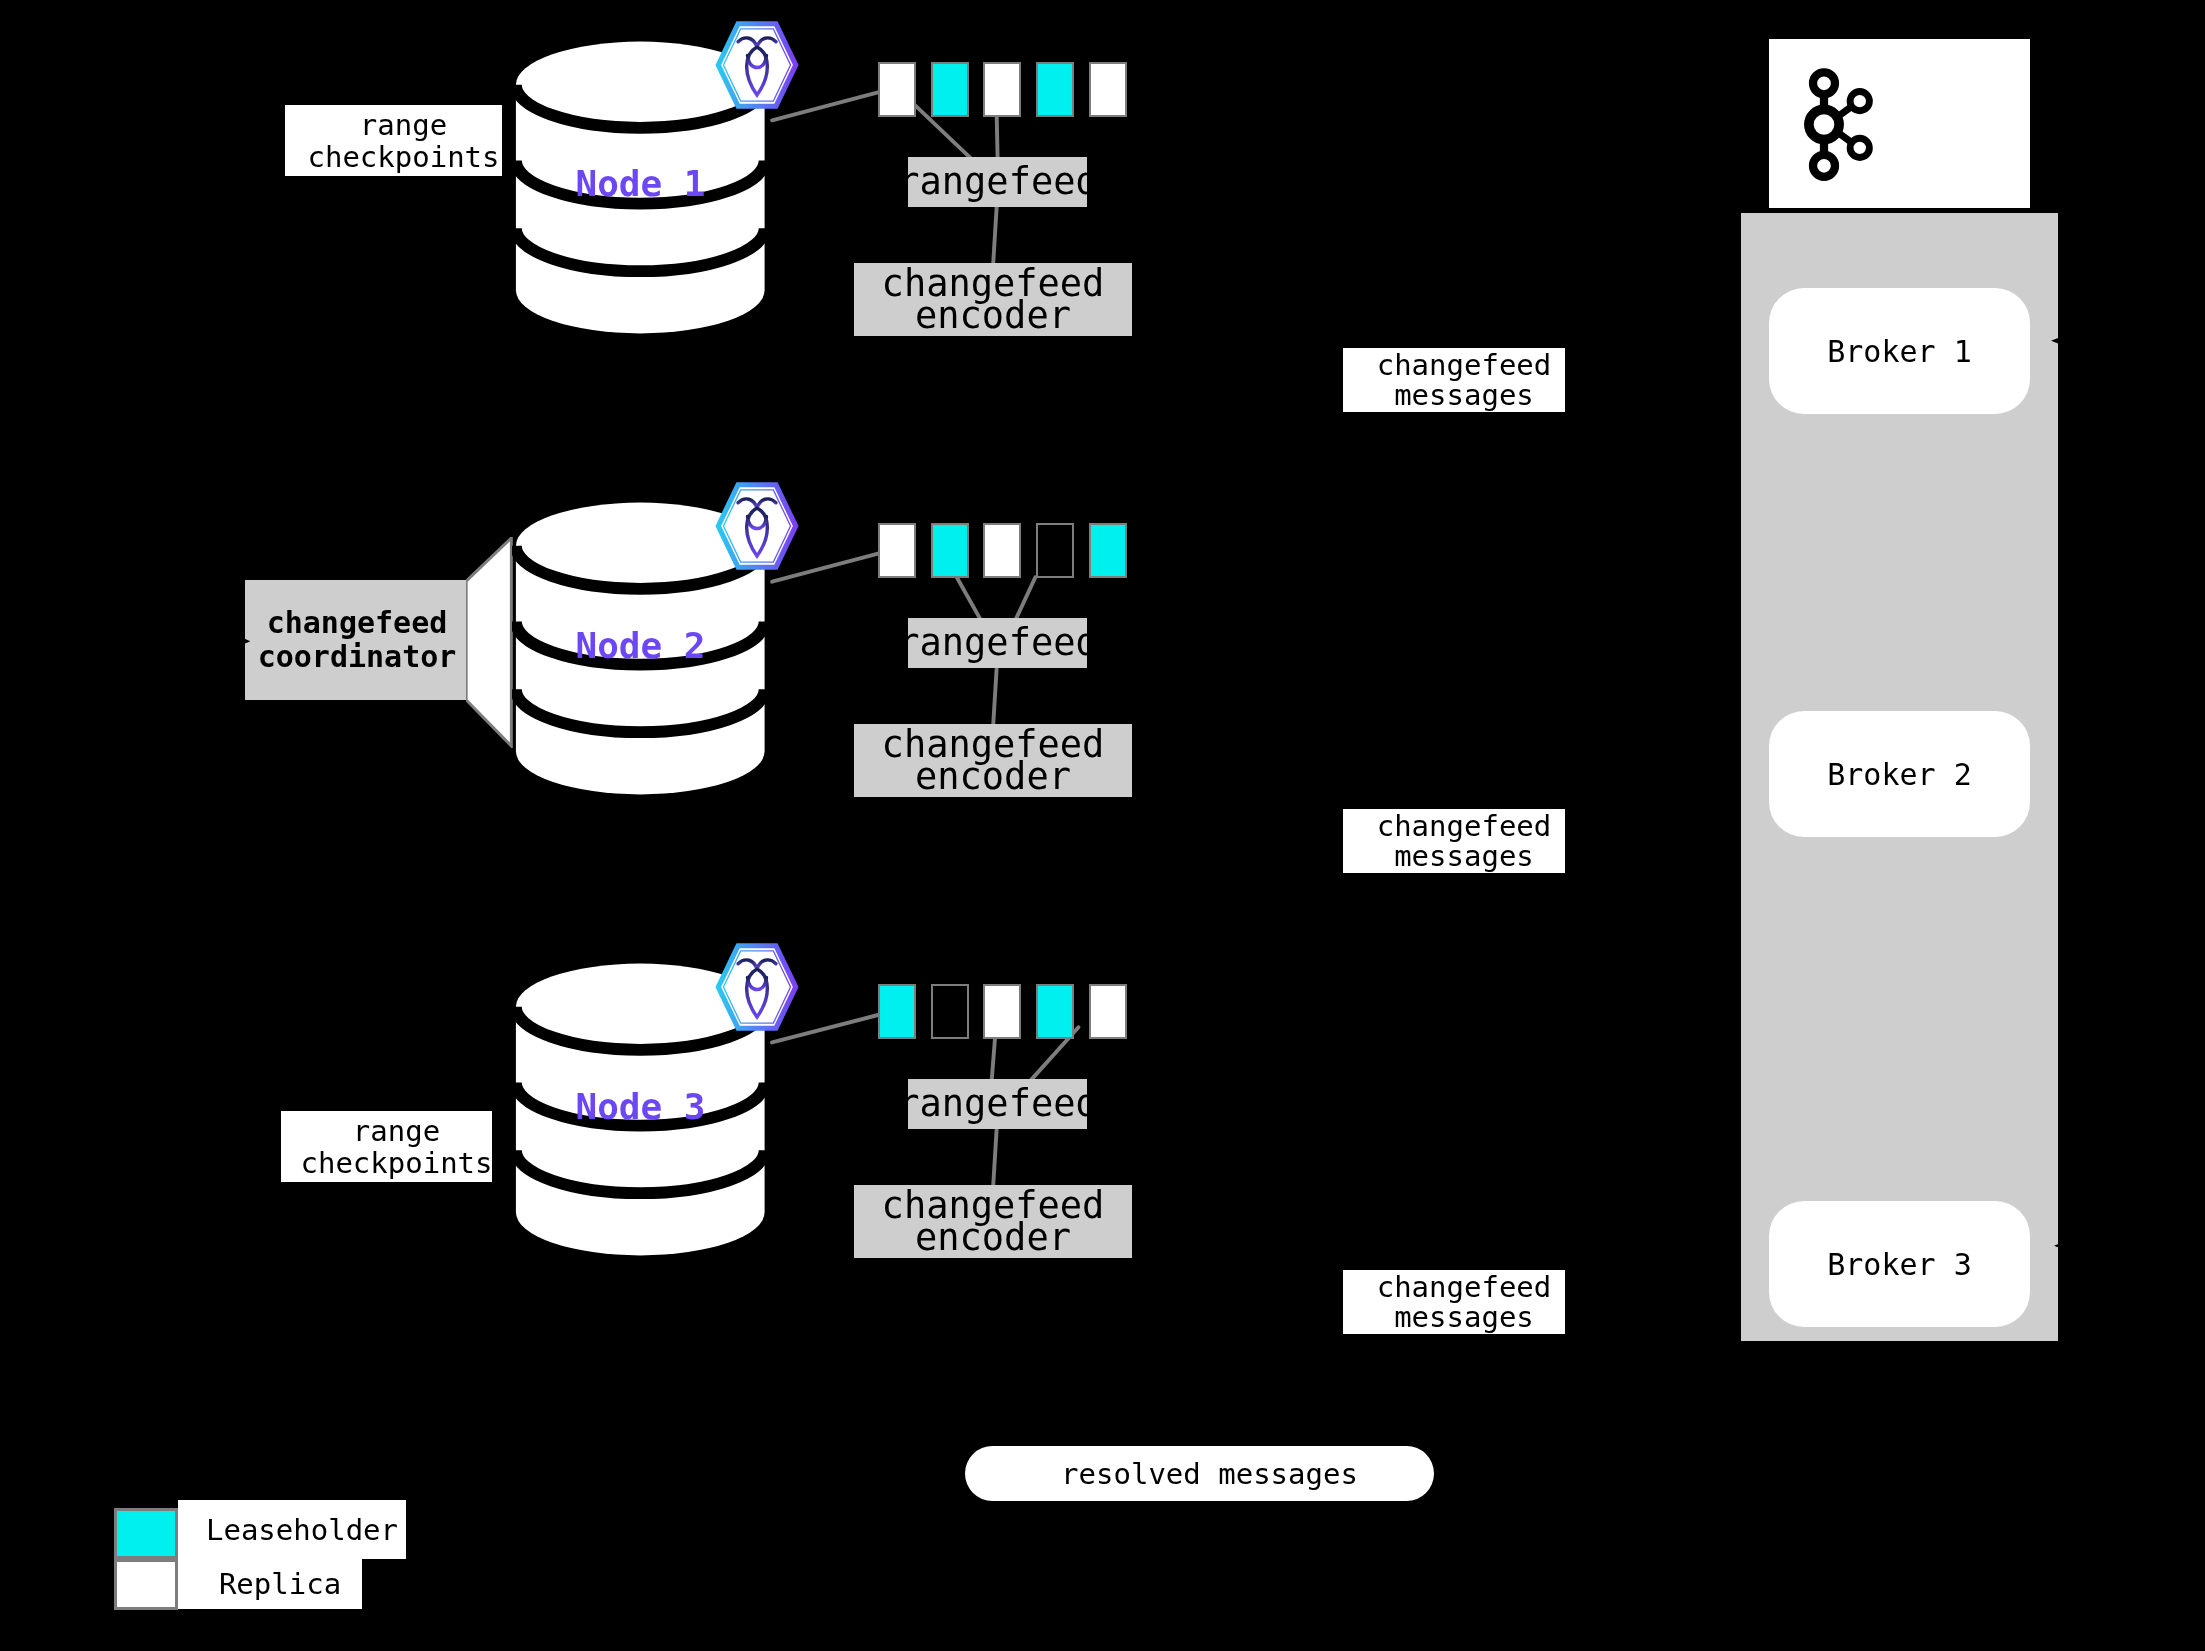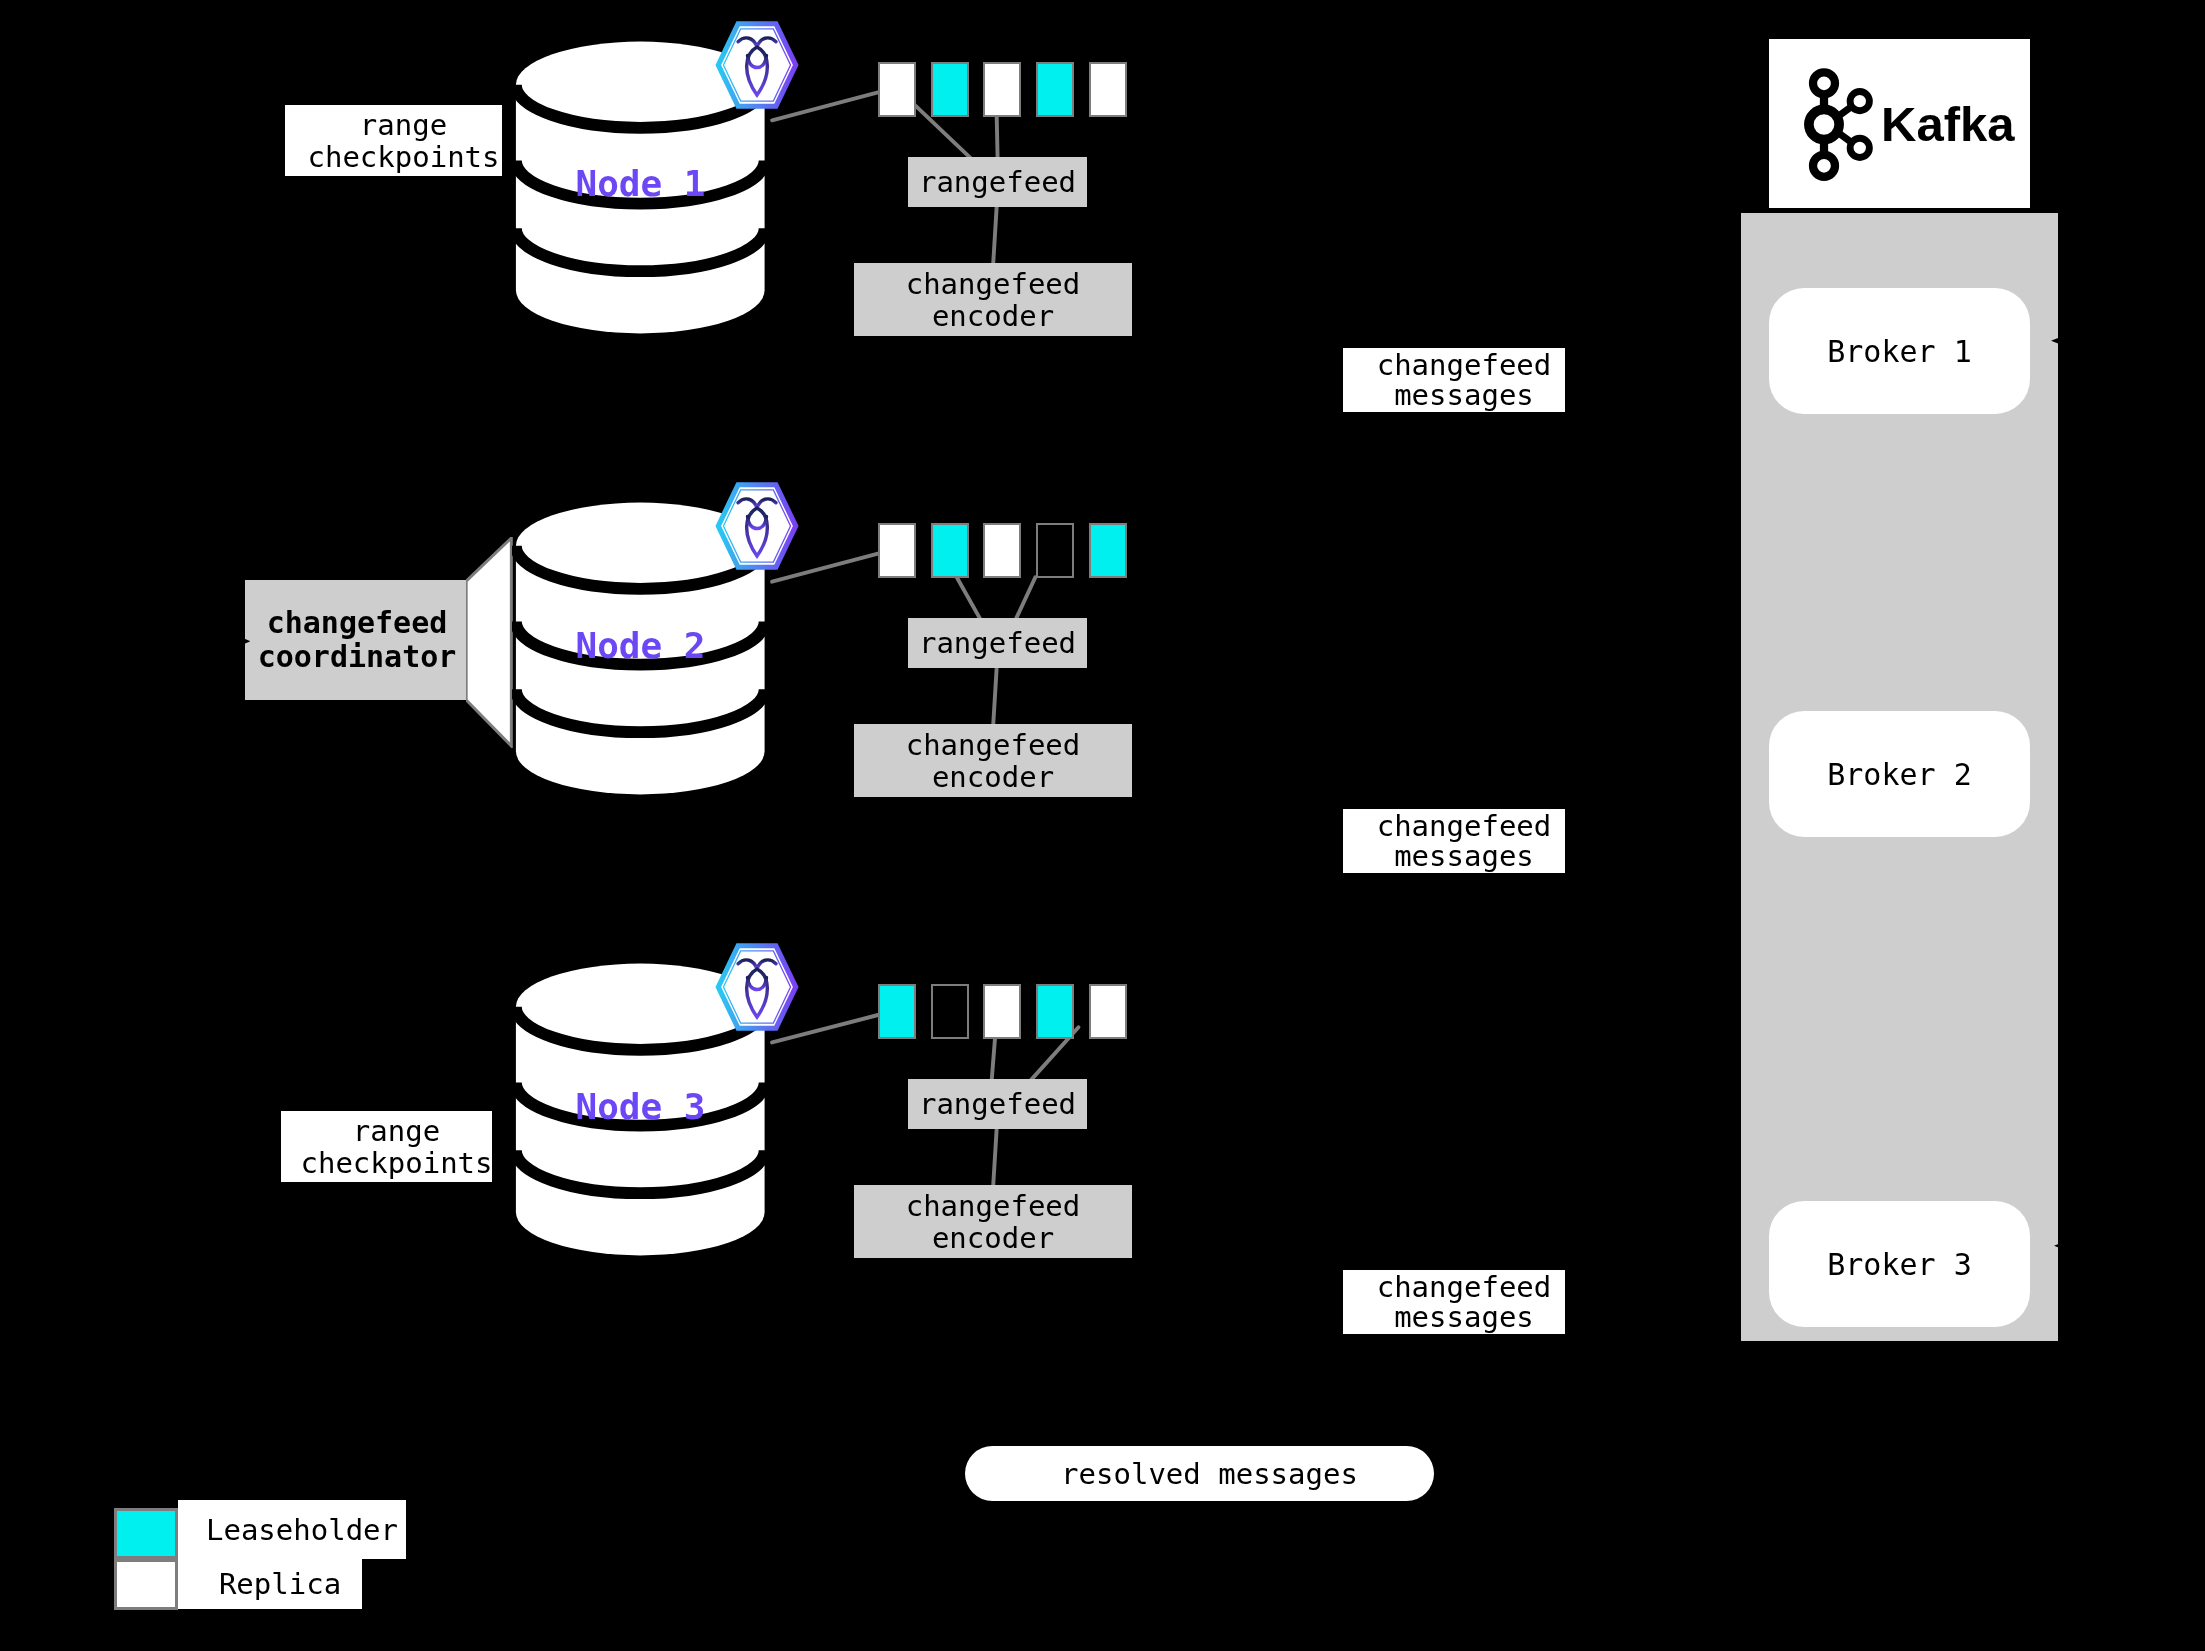--- a/index.html
+++ b/index.html
@@ -7,21 +7,21 @@
     --box-gray:#cecece; --line-gray:#7d7d7d; --node-purple:#6c47f5; --text:#000000;
   }
   html,body{margin:0;padding:0;background:#000;}
   #canvas{position:relative;width:2205px;height:1652px;background:var(--background);
     overflow:hidden;font-family:"DejaVu Sans Mono","Liberation Mono",monospace;color:var(--text);}
   .abs{position:absolute;box-sizing:border-box;}
   svg.lines{position:absolute;left:0;top:0;width:2205px;height:1652px;}
   .wbox{background:var(--replica);display:flex;align-items:center;justify-content:center;
         text-align:center;white-space:pre-line;font-size:29px;line-height:32px;padding-left:20px;}
   .gbox{background:var(--box-gray);display:flex;align-items:center;justify-content:center;
-        text-align:center;white-space:pre-line;font-size:29px;line-height:32px;}
+        text-align:center;white-space:pre-line;font-size:37px;line-height:32px;}
   .node-label{display:flex;align-items:center;justify-content:center;
         font-weight:bold;font-size:36px;color:var(--node-purple);margin-top:35px;}
   .row{display:flex;gap:14.7px;}
   .range-cell{width:34px;height:51px;border:2.5px solid var(--line-gray);}
   .range-cell.leaseholder{background:var(--leaseholder);}
   .range-cell.replica{background:var(--replica);}
   .range-cell.empty{background:transparent;}
   .broker{background:var(--replica);border-radius:35px;display:flex;align-items:center;
         justify-content:center;font-size:30px;}
   .pill{border-radius:34px;}
@@ -177,21 +177,20 @@
   <div class="abs gbox" style="left:908px;top:1079px;width:179px;height:50px;">rangefeed</div>
   <div class="abs gbox" style="left:854px;top:1185px;width:278px;height:73px;">changefeed
 encoder</div>
   <div class="abs wbox" style="left:1343px;top:1270px;width:222px;height:64px;line-height:30px;">changefeed
 messages</div>
 
   <div class="abs" style="left:1769px;top:39px;width:261px;height:169px;background:#fff;">
     <svg class="abs" style="left:22px;top:18.6px;width:88px;height:133px;" viewBox="0 0 180 272" width="88" height="133">
         <use href="#kafkamark"></use>
       </svg>
-    <div class="abs kafka-word" style="left:112px;top:0;width:147px;height:169px;">Kafka</div>
   </div>
 
   <div class="abs" style="left:1741px;top:213px;width:317px;height:1128px;background:var(--box-gray);"></div>
 
   <div class="abs broker" style="left:1769px;top:288px;width:261px;height:126px;">Broker 1</div>
   <div class="abs broker" style="left:1769px;top:711px;width:261px;height:126px;">Broker 2</div>
   <div class="abs broker" style="left:1769px;top:1157px;width:261px;height:126px;margin-top:44px;">Broker 3</div>
 
   <div class="abs arrow-left" style="left:2051px;top:329px;width:30px;height:23.5px;"></div>
   <div class="abs arrow-left" style="left:2054px;top:1234px;width:30px;height:23.5px;"></div>

